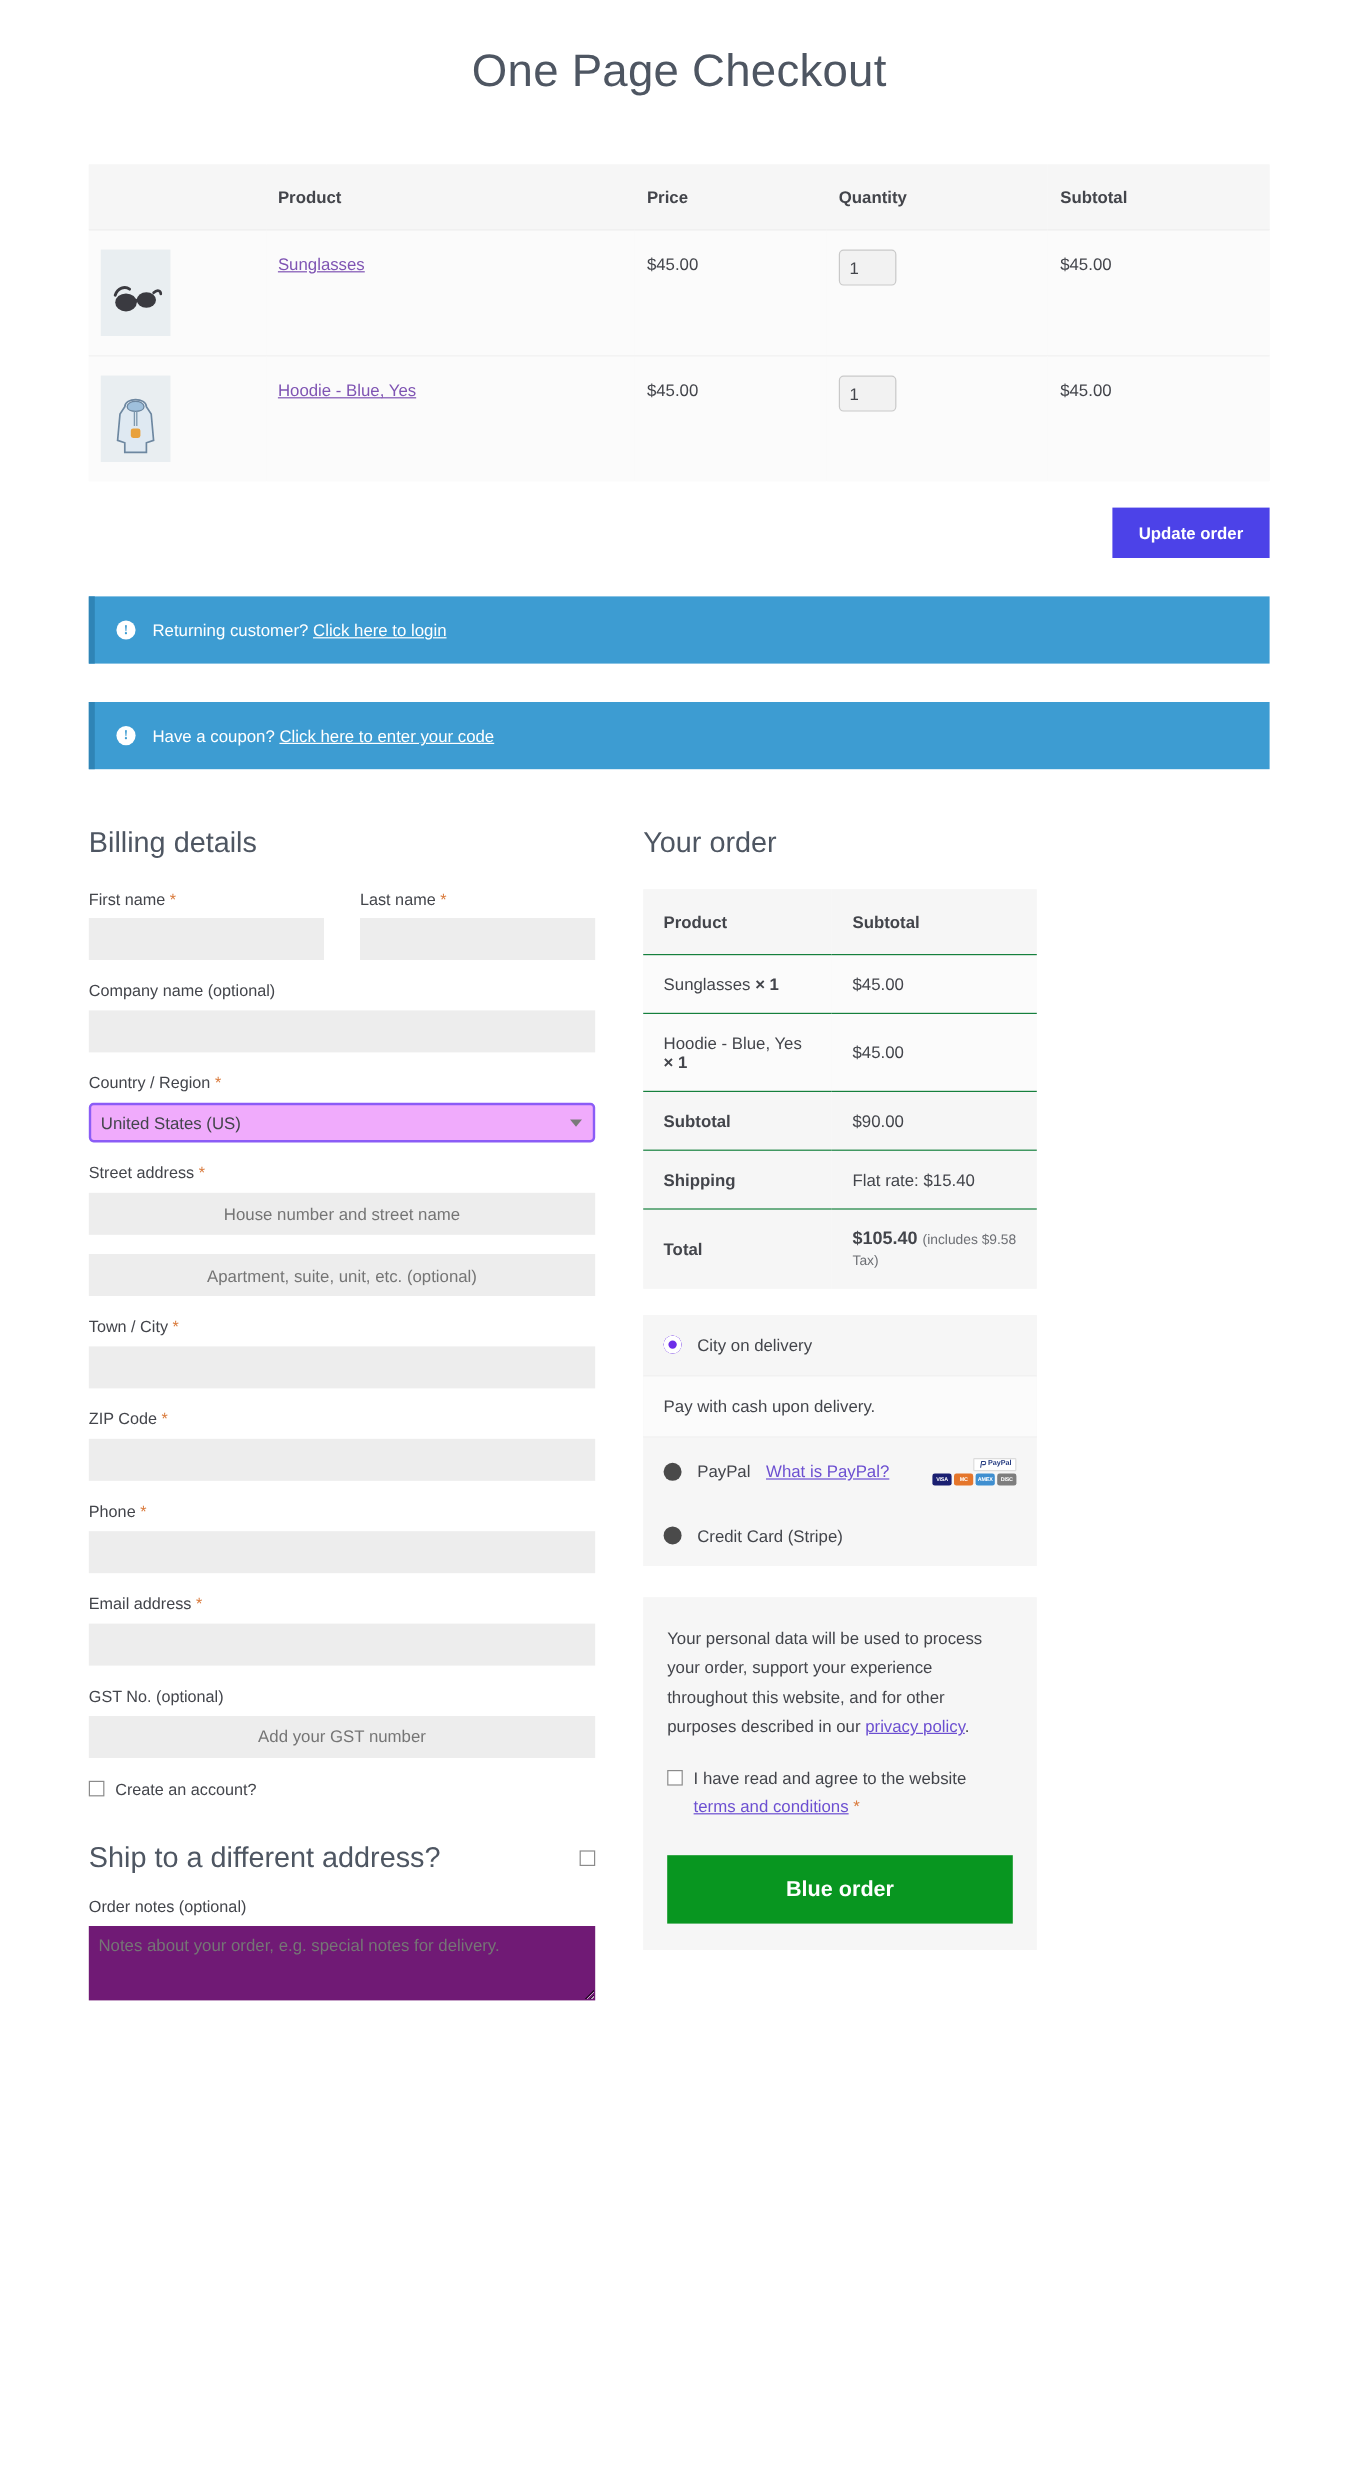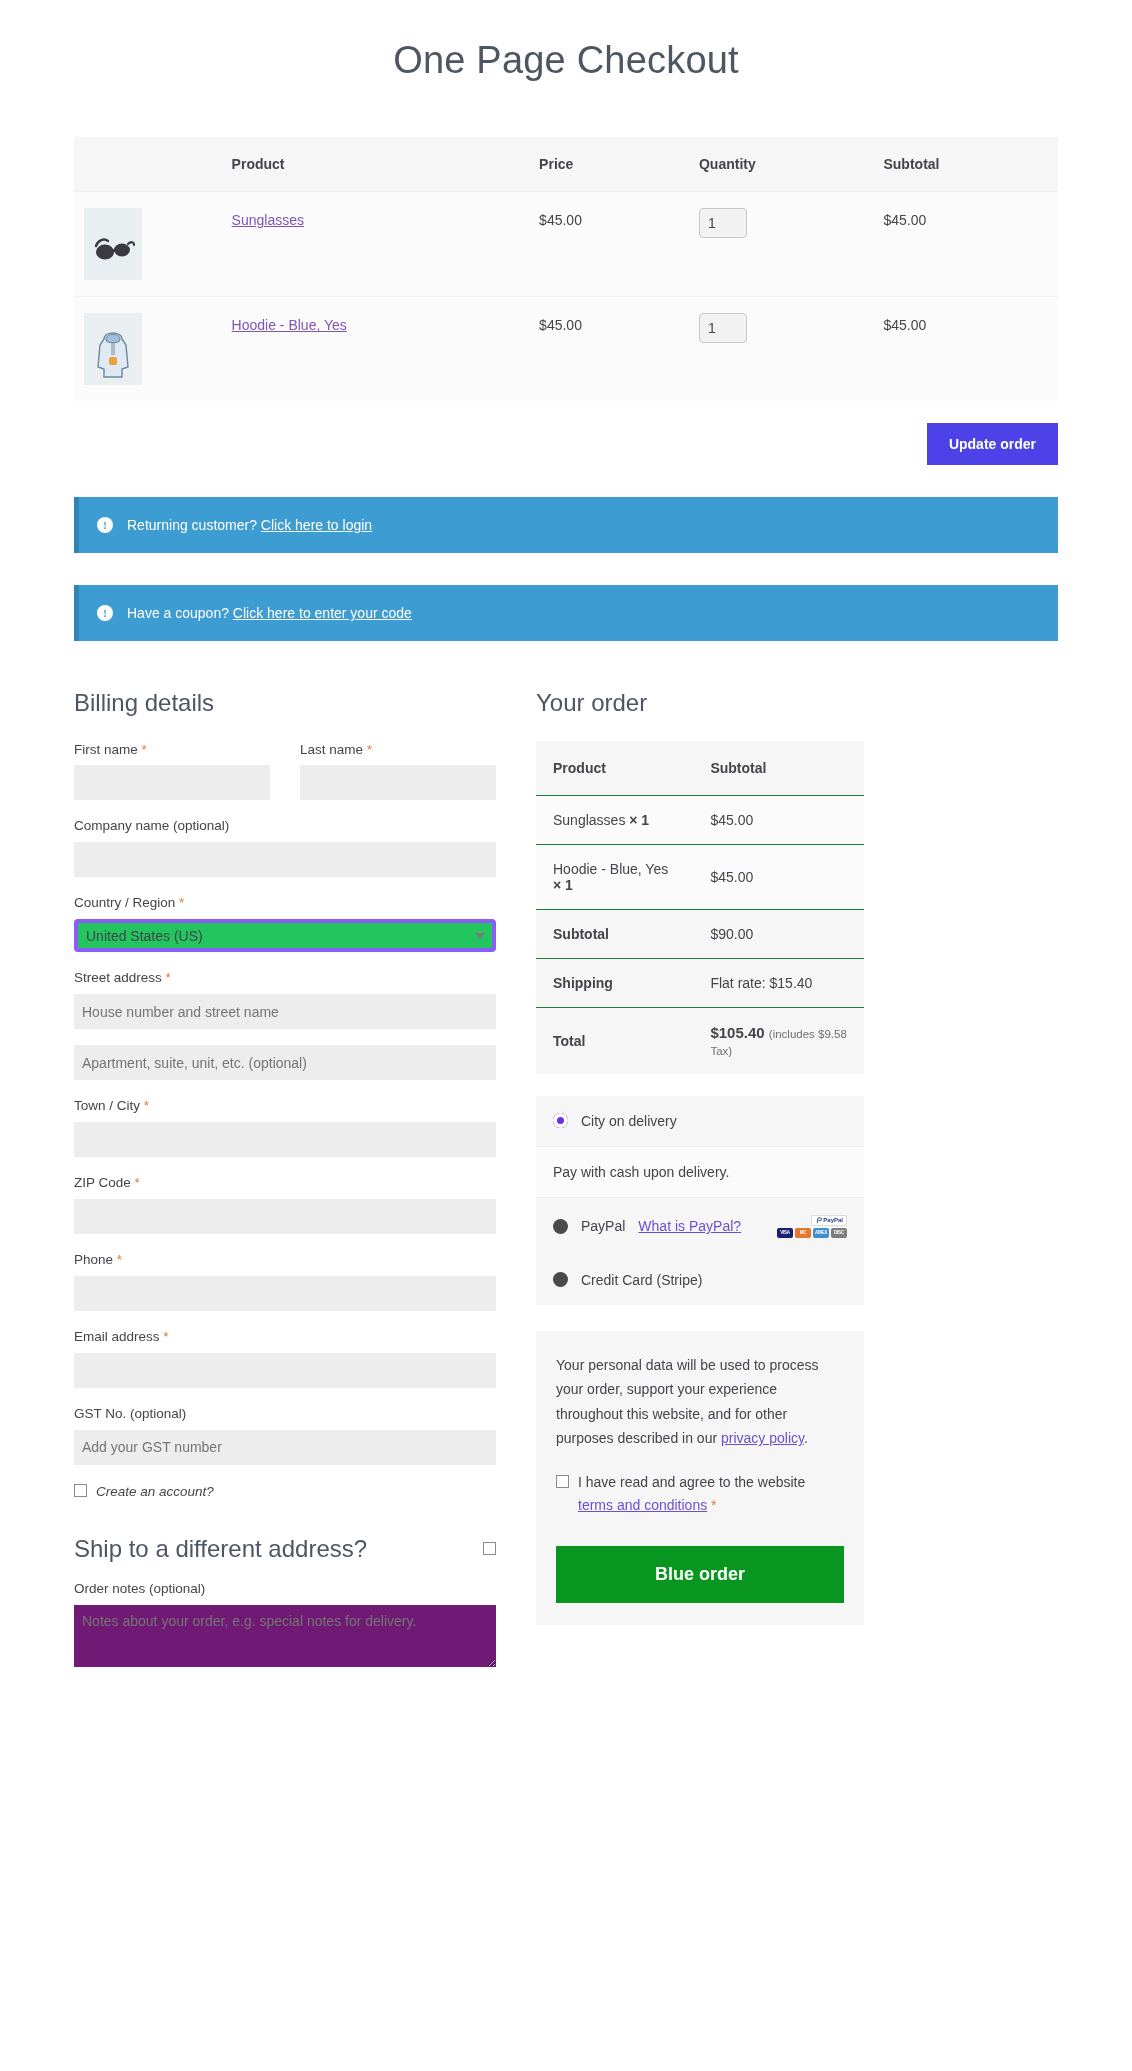--- a/index.html
+++ b/index.html
@@ -147,28 +147,29 @@
   .inp {
     width:100%;
     height:35px;
     background:#ededed;
     border:none;
     font-size:14px;
     color:#43454b;
     padding:0 8px;
     display:block;
     font-family:"Liberation Sans", sans-serif;
+    text-align:center;
   }
   .inp.ph { color:#8c8f94; }
   .inp-gap { margin-top:16px; }
   select.sel {
     width:100%;
     height:33px;
-    background:#22c55e;
-    border:4px solid #8b5cf6;
+    background:#f0abfc;
+    border:2px solid #8b5cf6;
     border-radius:4px;
     font-size:14px;
     color:#43454b;
     padding:0 8px;
     font-family:"Liberation Sans", sans-serif;
     appearance:none;
     -webkit-appearance:none;
   }
   .sel-wrap { position:relative; }
   .sel-wrap:after {
@@ -189,21 +190,20 @@
     color:#8c8f94;
     padding:8px;
     display:block;
     resize:vertical;
     font-family:"Liberation Sans", sans-serif;
   }
   .check-row {
     display:flex; align-items:flex-start; gap:9px;
     margin:19px 0 0 0;
     font-size:13.5px;
-    font-style:italic;
   }
   .cb {
     width:13px; height:13px;
     border:1px solid #8b8b8b;
     background:#fff;
     display:inline-block;
     flex:0 0 13px;
   }
 
   

